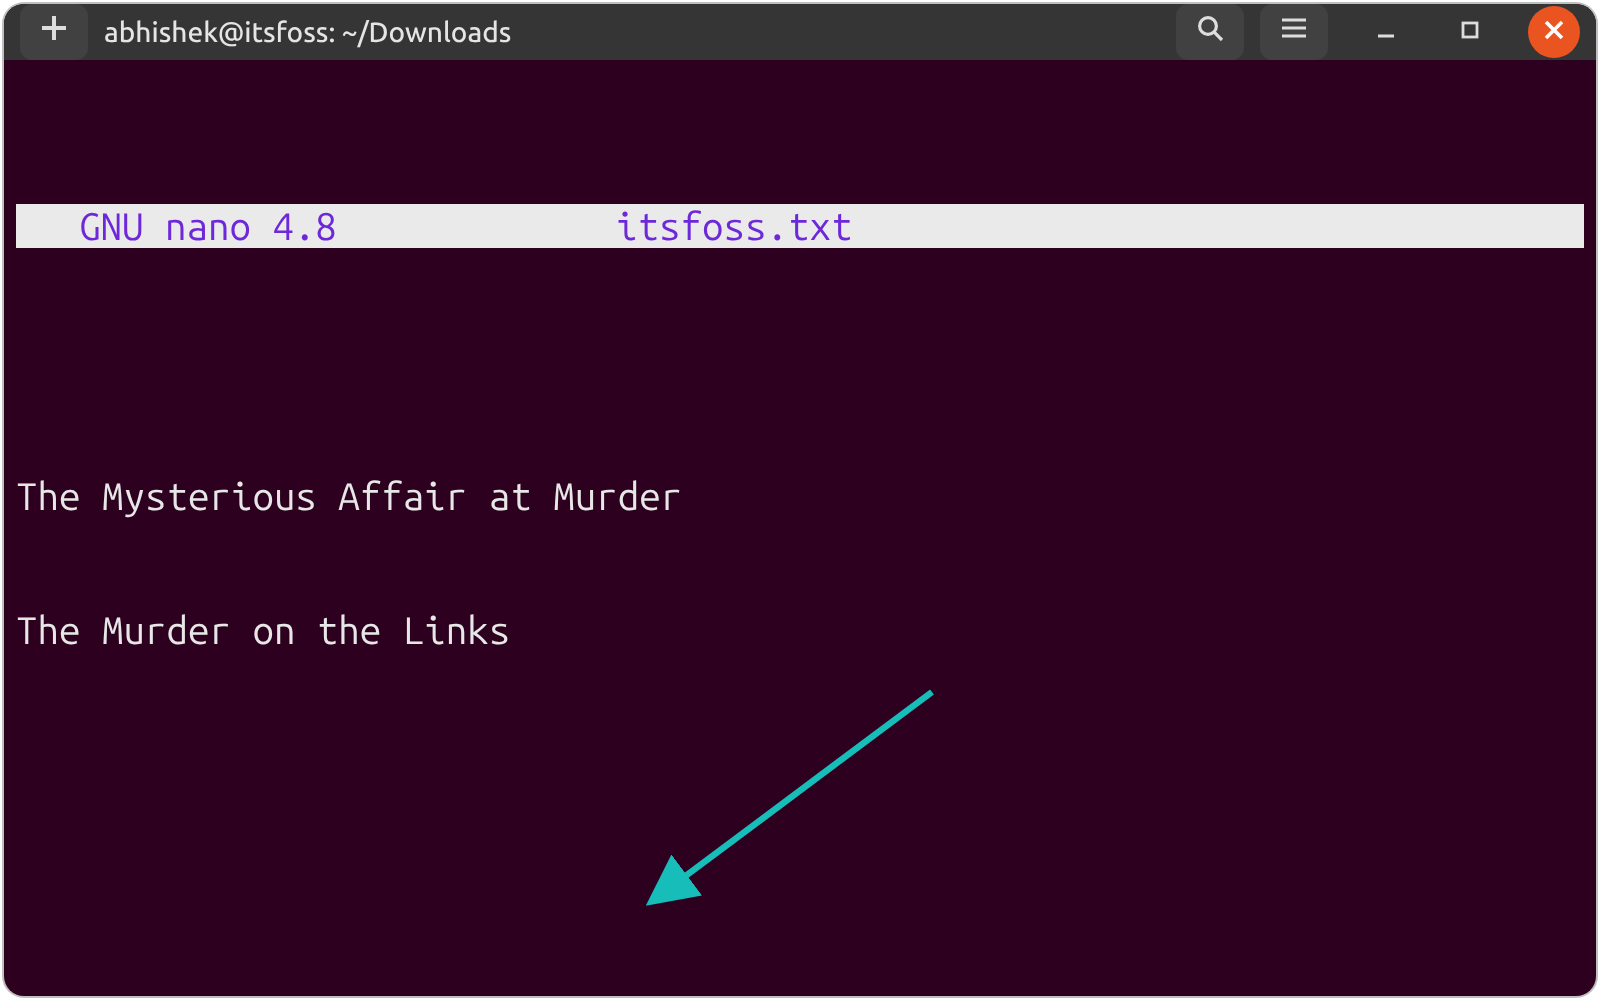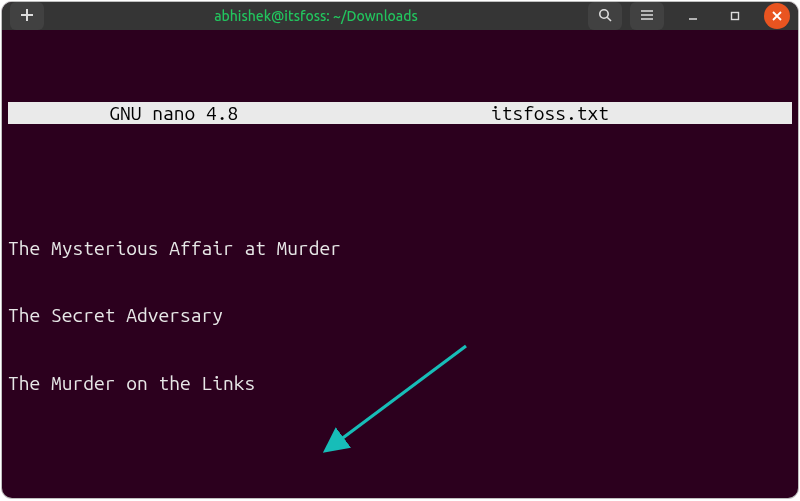--- a/index.html
+++ b/index.html
@@ -32,22 +32,22 @@
   }
   .titlebar .tab-btn {
     width: 34px; height: 28px;
     background: #414141;
     border-radius: 6px;
     display:flex;align-items:center;justify-content:center;
     color:#ddd;
   }
   .titlebar .title {
     flex: 1;
-    text-align: center;
-    color: #22c55e;
+    text-align: left;
+    color: #e5e5e5;
     font-family: Ubuntu, "Segoe UI", sans-serif;
     font-size: 14px;
     font-weight: 500;
   }
   .square-btn {
     width: 34px; height: 28px;
     background: #414141;
     border-radius: 6px;
     display:flex;align-items:center;justify-content:center;
     color:#ddd;
@@ -65,25 +65,24 @@
     flex: 1;
     padding: 4px 6px 4px 6px;
     position: relative;
     font-size: 19.2px;
     line-height: 22.5px;
     color: #d8d8d8;
     white-space: pre;
   }
   .header-line {
     background: #eaeaea;
-    color: #000000;
+    color: #6d28d9;
     display: flex;
     height: 22.5px;
     align-items: center;
-    text-align: center;
   }
   .header-app { width: 300px; padding-left: 10px; }
   .header-file { flex:1; }
   .body-lines {
     color: #e7e7e7;
   }
   .body-lines div { height: 22.5px; }
   
   .arrow {
     position:absolute;
@@ -151,21 +150,20 @@
 
   <div class="terminal">
 
     <div class="header-line">
       <span class="header-app">  GNU nano 4.8</span>
       <span class="header-file">itsfoss.txt</span>
     </div>
 
     <div class="body-lines">
       <div>The Mysterious Affair at Murder</div>
-      <div>The Secret Adversary</div>
       <div>The Murder on the Links</div>
       
       
       
       
       
       
       
       
       

